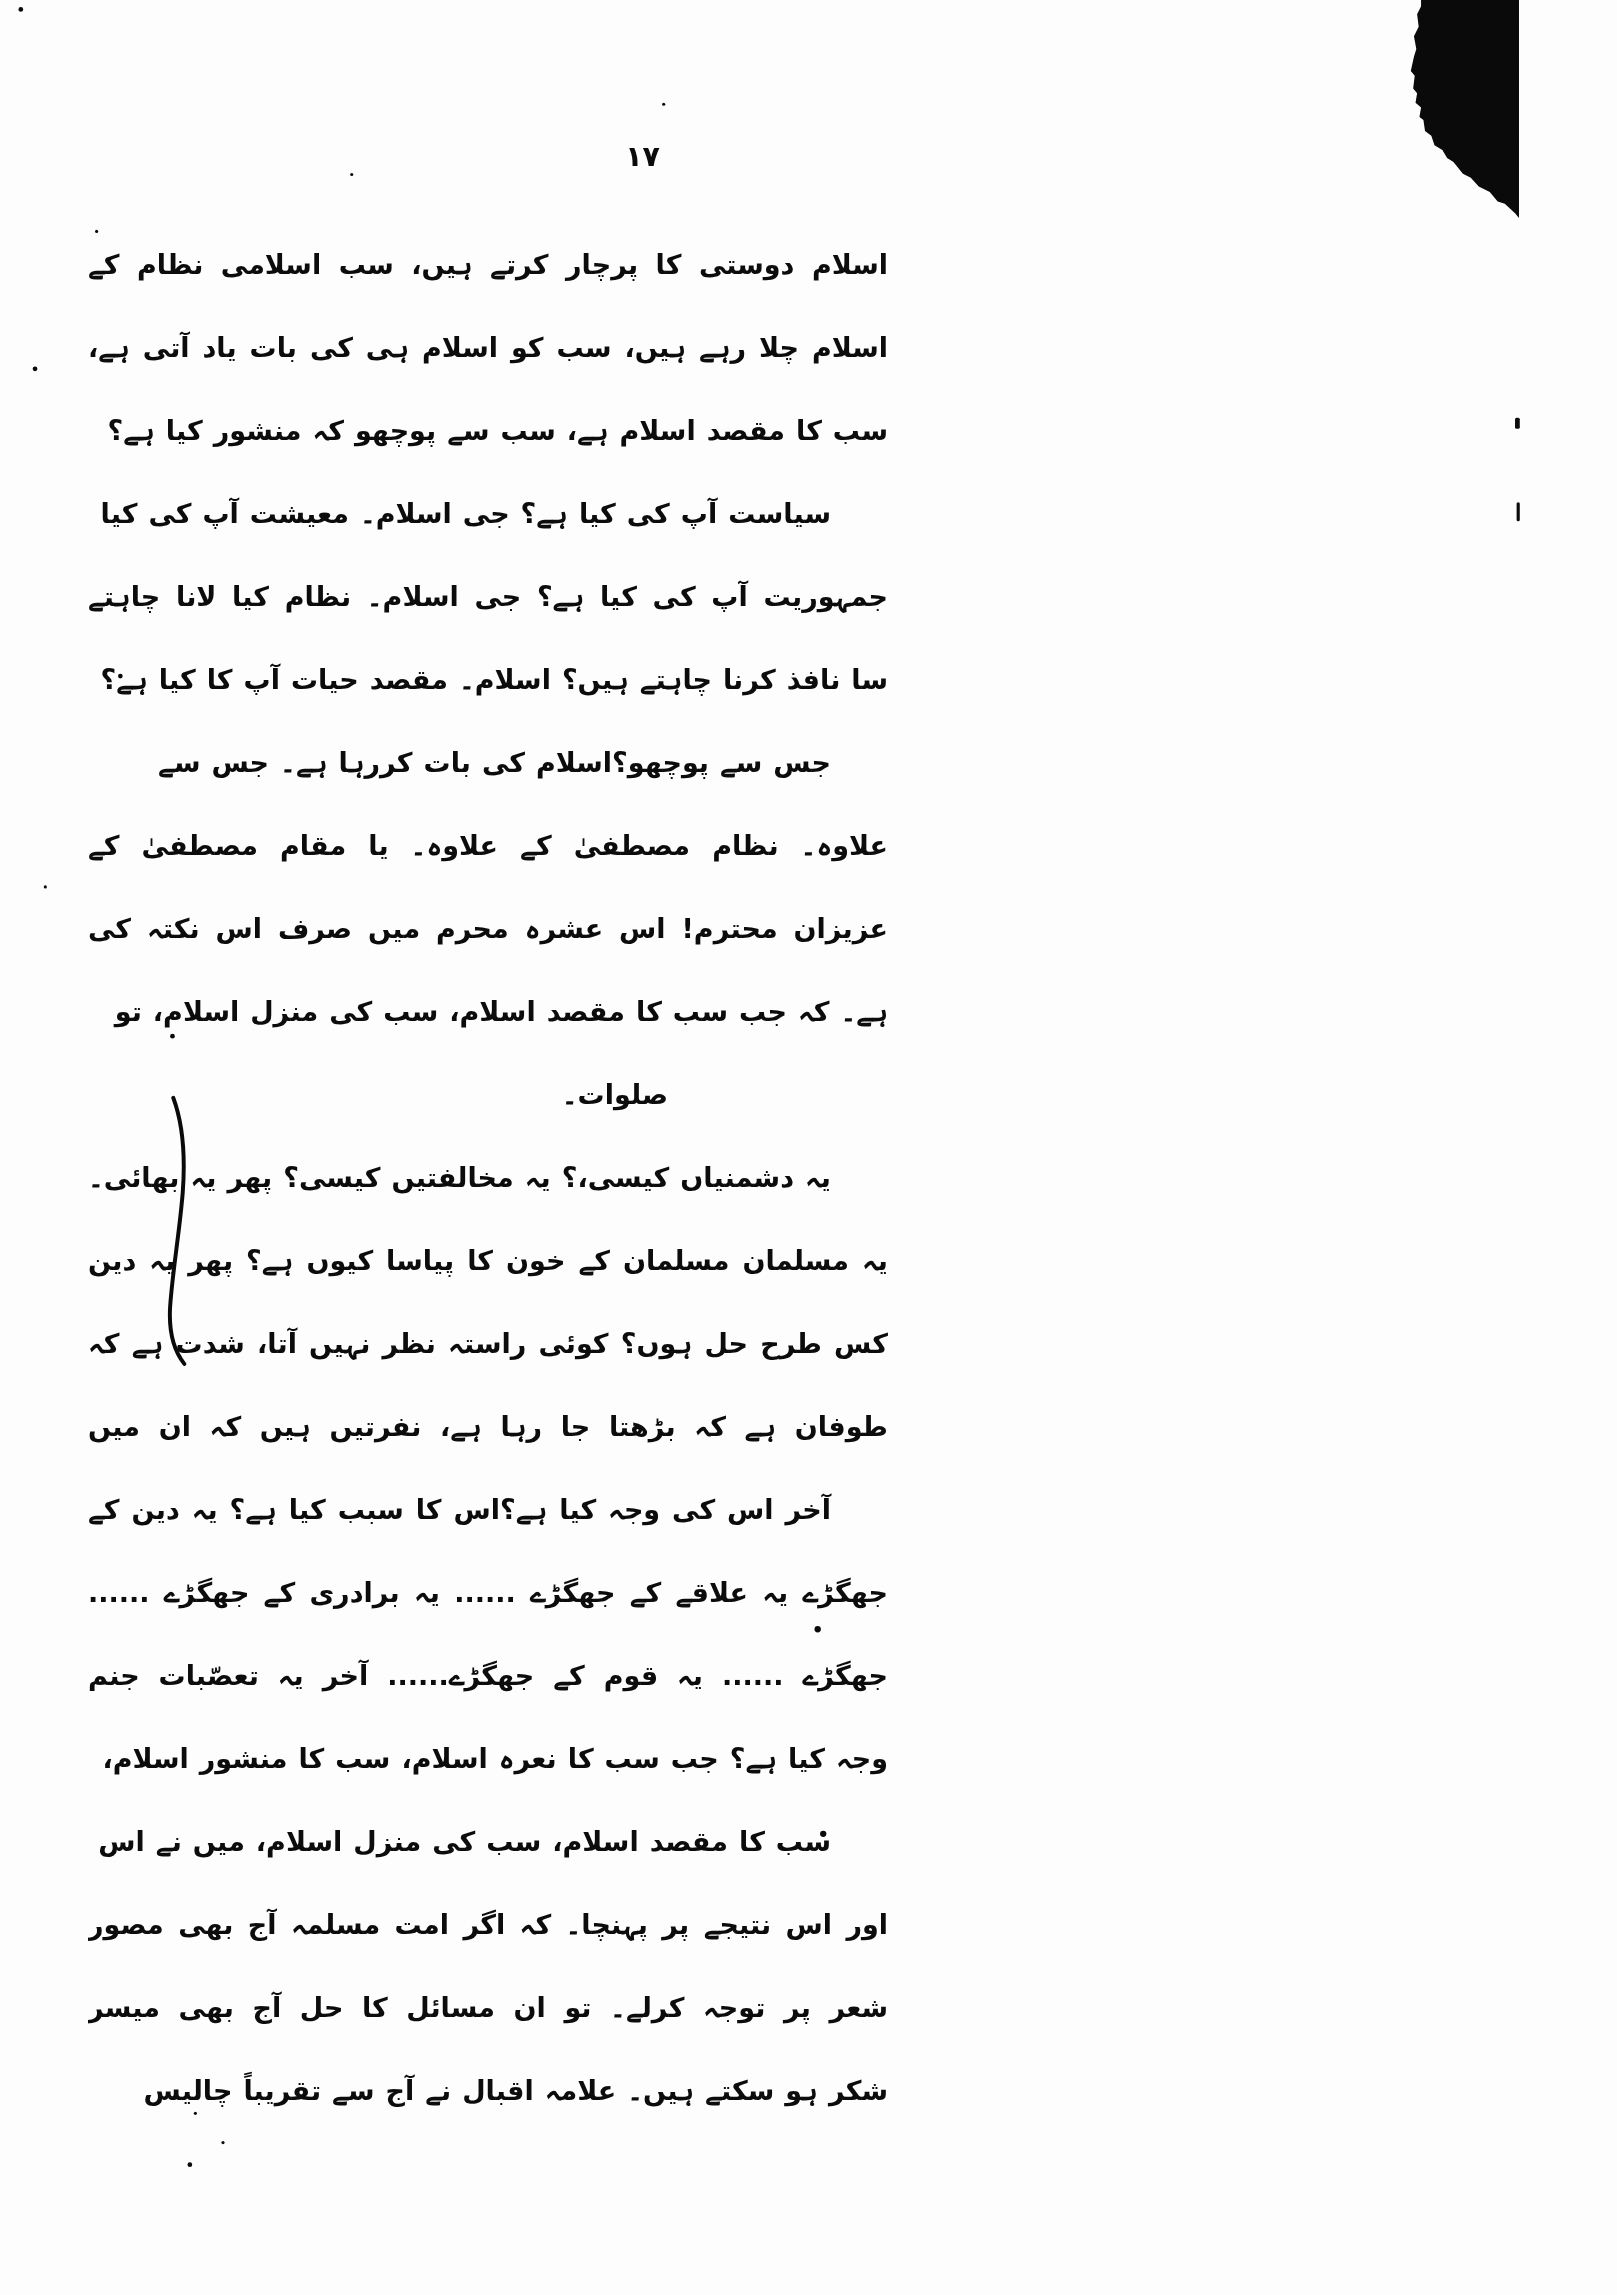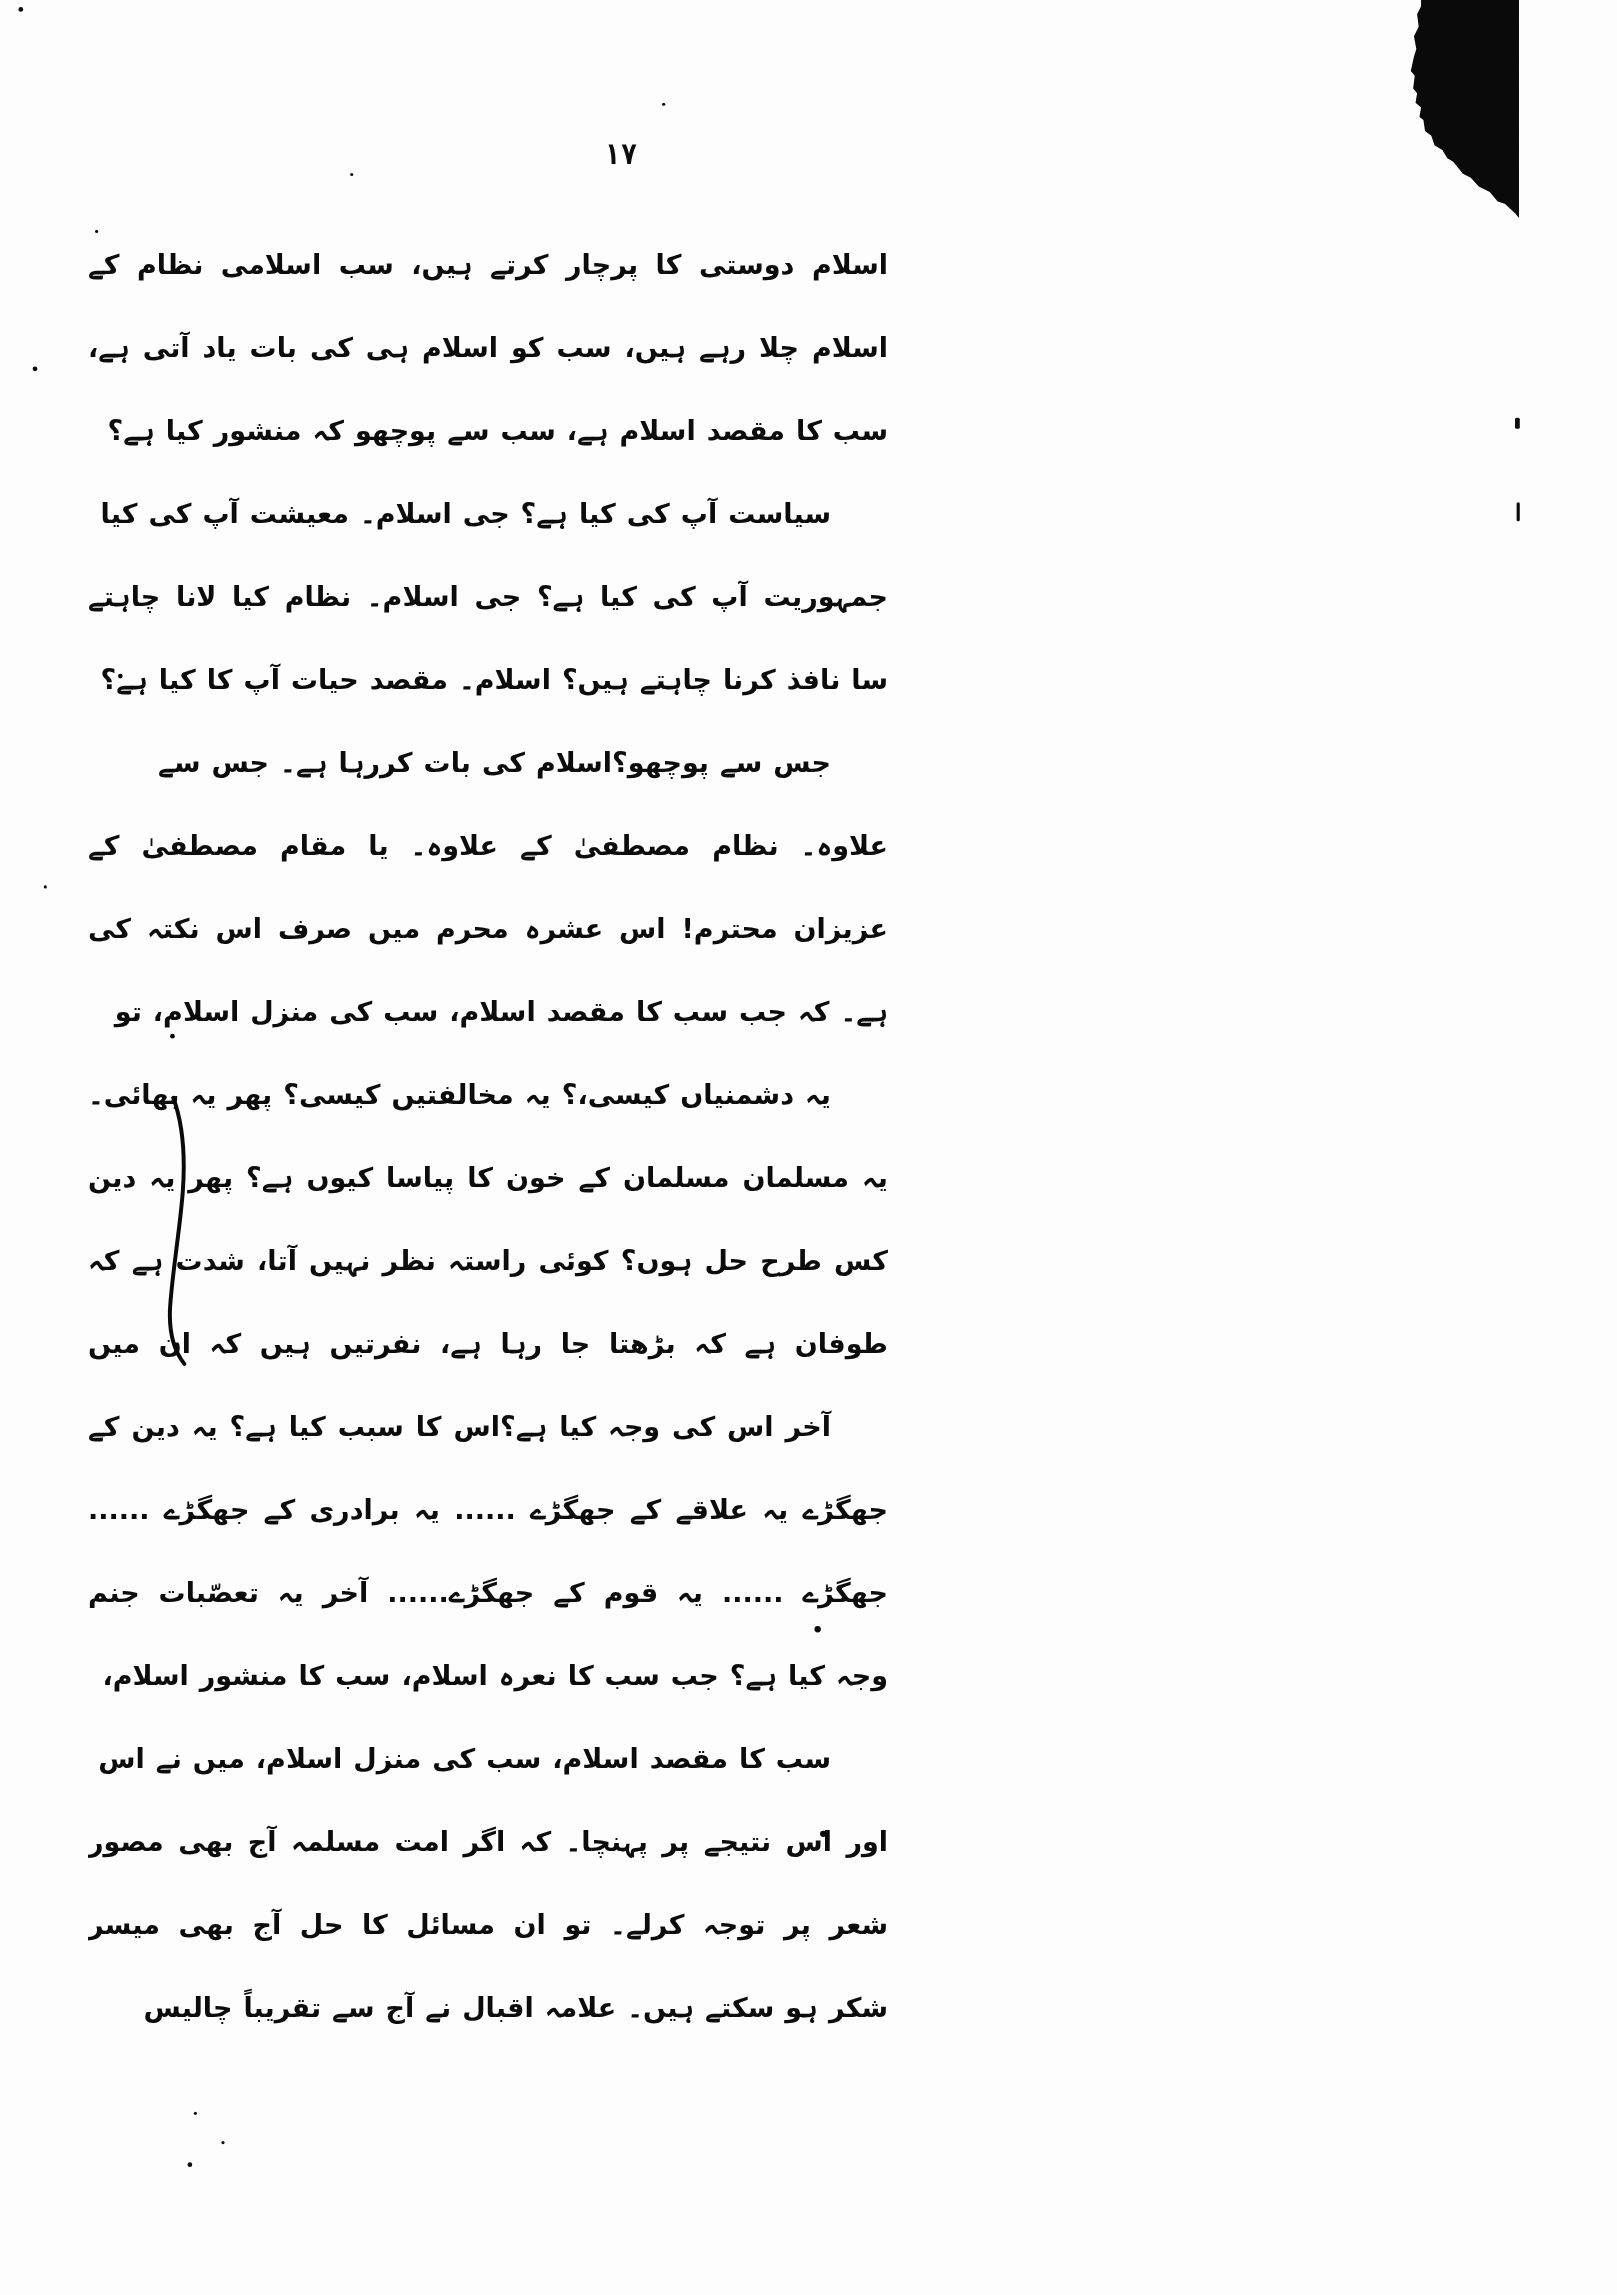--- a/index.html
+++ b/index.html
@@ -3,23 +3,23 @@
 <meta charset="utf-8">
 <style>
   html,body{margin:0;padding:0;}
   body{
     width:1618px;height:2295px;position:relative;overflow:hidden;
     background:#fdfdfd;
     font-family:"DejaVu Sans",sans-serif;
   }
   .scan-page{position:absolute;inset:0;background:#fdfdfd;}
   .page-number{
-    position:absolute;left:597px;top:136px;width:47px;height:41px;
+    position:absolute;left:619px;top:136px;width:47px;height:41px;
     font-size:28.4px;font-weight:bold;color:#0b0b0b;text-align:center;
-    line-height:41px;letter-spacing:1.6px;font-family:Liberation Mono, monospace;
+    line-height:41px;letter-spacing:1.6px;
   }
   #textcol{
     position:absolute;left:88px;top:223px;width:800px;
     direction:rtl;color:#0c0c0c;font-weight:bold;
   }
   .para{margin:0;padding:0;}
   .line{
     font-size:27px;line-height:83px;height:83px;overflow:hidden;
     text-align:justify;text-align-last:justify;
     word-spacing:1.6px;
@@ -48,20 +48,23 @@
       <div class="para" data-para="p2">
         <div class="line first ragged">سیاست آپ کی کیا ہے؟ جی اسلام۔ معیشت آپ کی کیا ہے؟ جی اسلام۔</div>
         <div class="line">جمہوریت آپ کی کیا ہے؟ جی اسلام۔ نظام کیا لانا چاہتے ہیں؟ جی اسلام۔ قانون کون</div>
         <div class="line ragged">سا نافذ کرنا چاہتے ہیں؟ اسلام۔ مقصد حیات آپ کا کیا ہے؟ اسلام۔</div>
       </div>
       <div class="para" data-para="p3">
         <div class="line first ragged">جس سے پوچھو؟اسلام کی بات کررہا ہے۔ جس سے پوچھو؟اسلام کے</div>
         <div class="line">علاوہ۔ نظام مصطفیٰ کے علاوہ۔ یا مقام مصطفیٰ کے علاوہ۔ کوئی اور بات بھی کرتا ہو۔ تو</div>
         <div class="line">عزیزان محترم! اس عشرہ محرم میں صرف اس نکتہ کی طرف۔ اذہان کو متوجہ کرنا</div>
         <div class="line ragged">ہے۔ کہ جب سب کا مقصد اسلام، سب کی منزل اسلام، تو پھر یہ نفرتیں کیسی؟</div>
+      </div>
+      <div class="para" data-para="salawat">
+        <div class="line ragged">صلوات۔</div>
       </div>
       <div class="para" data-para="p4">
         <div class="line first">یہ دشمنیاں کیسی،؟ یہ مخالفتیں کیسی؟ پھر یہ بھائی۔ بھائی کا دشمن کیوں ہے؟ پھر</div>
         <div class="line">یہ مسلمان مسلمان کے خون کا پیاسا کیوں ہے؟ پھر یہ دین و وطن کے جھگڑے کیسے؟</div>
         <div class="line">کس طرح حل ہوں؟ کوئی راستہ نظر نہیں آتا، شدت ہے کہ بڑھتی جا رہی ہے،</div>
         <div class="line">طوفان ہے کہ بڑھتا جا رہا ہے، نفرتیں ہیں کہ ان میں اضافہ ہوتا چلا جا رہا ہے۔</div>
       </div>
       <div class="para" data-para="p5">
         <div class="line first">آخر اس کی وجہ کیا ہے؟اس کا سبب کیا ہے؟ یہ دین کے جھگڑے یہ وطن کے</div>
         <div class="line">جھگڑے یہ علاقے کے جھگڑے ...... یہ برادری کے جھگڑے ...... یہ صوبوں کے</div>

